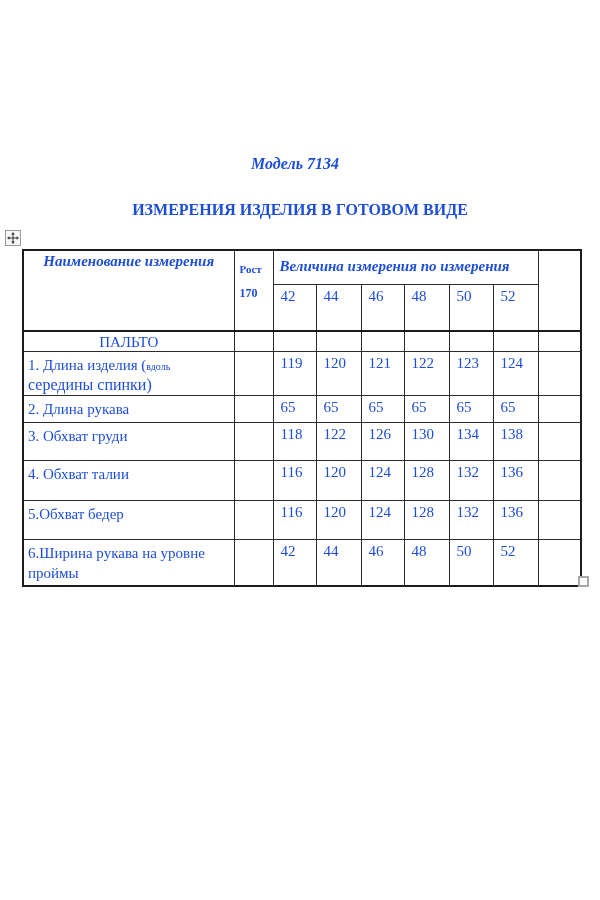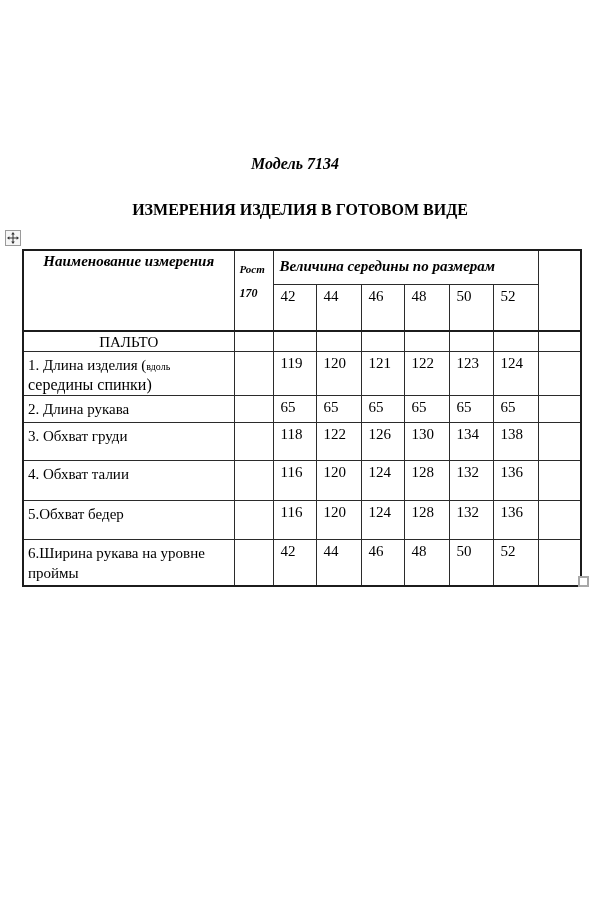--- a/index.html
+++ b/index.html
@@ -3,21 +3,21 @@
 <meta charset="utf-8">
 <style>
   * { margin: 0; padding: 0; box-sizing: border-box; }
   html, body { background: #fff; }
   .page {
     position: relative;
     width: 600px;
     height: 900px;
     background: #ffffff;
     font-family: "Liberation Serif", "DejaVu Serif", serif;
-    color: #000000;
+    color: #1d4ed8;
     overflow: hidden;
   }
   .doc-title {
     position: absolute;
     top: 155px; left: 0;
     width: 590px;
     text-align: center;
     font-size: 16px;
     font-weight: bold;
     font-style: italic;
@@ -72,21 +72,20 @@
   td.name-hdr {
     text-align: center;
     padding-top: 2px;
     font-size: 12px;
     font-weight: bold;
     font-style: italic;
   }
   td.rost-hdr {
     padding: 6px 2px 0 5px;
     font-weight: bold;
-    font-style: italic;
     line-height: 24px;
   }
   .rost-top { font-size: 11px; display: block; }
   .rost-bottom { font-size: 12px; display: block; }
   td.span-hdr {
     padding: 7px 0 0 6px;
     font-size: 12.5px;
     font-weight: bold;
     font-style: italic;
   }
@@ -139,21 +138,21 @@
         <col style="width:45px">
       <col style="width:43px">
     </colgroup>
     <tbody>
         <tr class="hdr-top">
       <td class="name-hdr" rowspan="2">Наименование измерения</td>
       <td class="rost-hdr" rowspan="2">
         <span class="rost-top">Рост</span>
         <span class="rost-bottom">170</span>
       </td>
-      <td class="span-hdr" colspan="6">Величина середины по размерам</td>
+      <td class="span-hdr" colspan="6">Величина измерения по измерения</td>
       <td rowspan="2"></td>
     </tr>
     <tr class="hdr-sizes">
       <td class="size-hdr">42</td>
       <td class="size-hdr">44</td>
       <td class="size-hdr">46</td>
       <td class="size-hdr">48</td>
       <td class="size-hdr">50</td>
       <td class="size-hdr">52</td>
     </tr>

